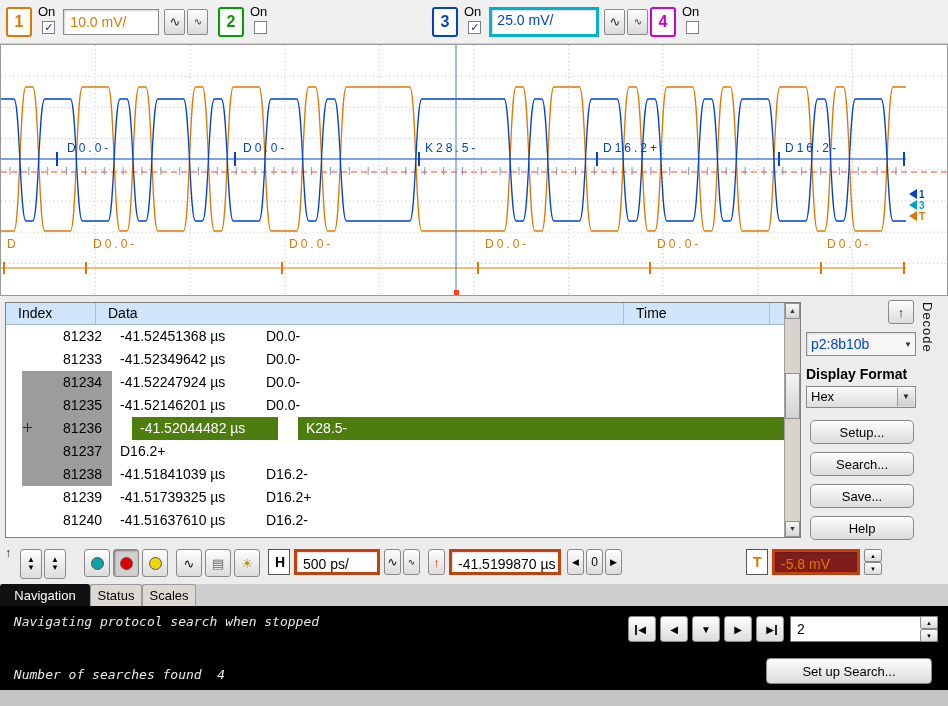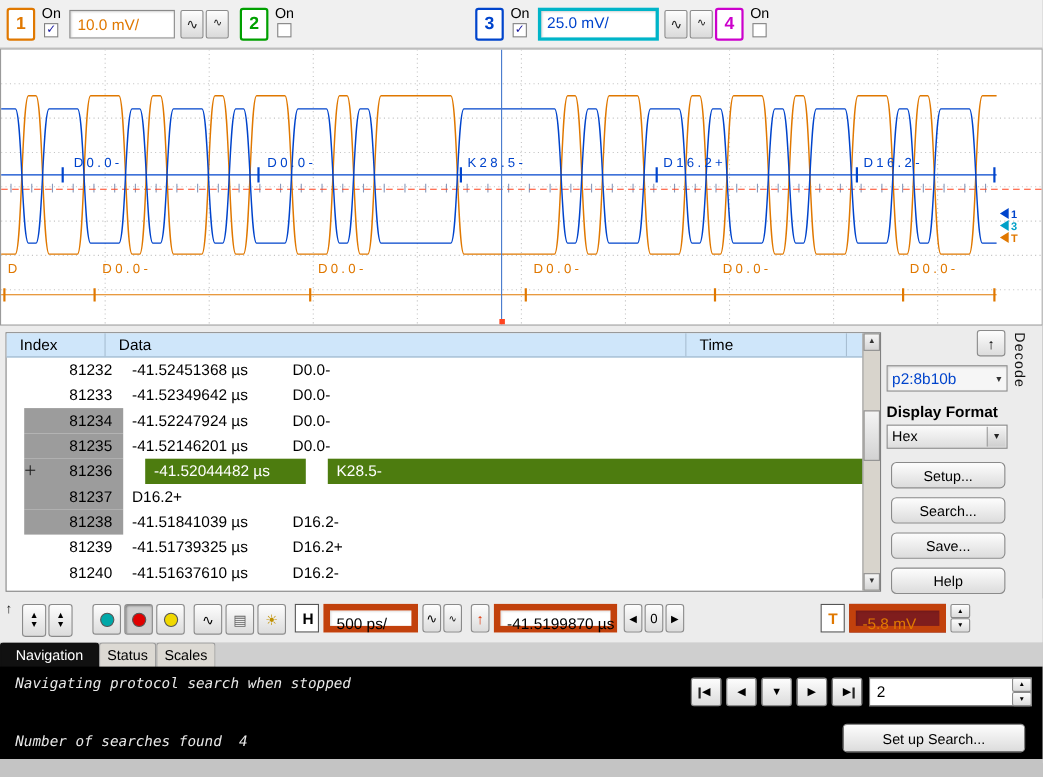--- a/index.html
+++ b/index.html
@@ -4,21 +4,21 @@
 <style>
   html,body{margin:0;padding:0;background:#9a9a9a;}
   *{box-sizing:border-box;font-family:"Liberation Sans",sans-serif;}
   #app{position:relative;width:948px;height:706px;background:#ececec;overflow:hidden;}
 
   
   #topbar{position:absolute;left:0;top:0;width:948px;height:44px;background:#f0f0f0;border-bottom:1px solid #cfcfcf;}
   .ch{position:absolute;top:5px;display:flex;align-items:flex-start;}
   .chnum{width:26px;height:30px;background:#fff;border:2px solid #888;border-radius:3px;
          font-size:16px;font-weight:bold;text-align:center;line-height:26px;padding:0;margin-top:2px;cursor:pointer;}
-  .oncol{display:flex;flex-direction:column;align-items:center;margin-left:6px;}
+  .oncol{display:flex;flex-direction:column;align-items:flex-end;margin-left:6px;}
   .onlbl{font-size:13px;color:#000;line-height:14px;}
   .cb{width:13px;height:13px;background:#fff;border:1px solid #808080;font-size:11px;line-height:11px;
       text-align:center;color:#1a1aa0;margin-top:2px;cursor:pointer;}
   .scalefield{height:26px;background:#fff;border:1px solid #8a8a8a;box-shadow:inset 1px 1px 2px rgba(0,0,0,.18);
       font-size:14px;padding:4px 6px;margin:4px 0 0 8px;white-space:nowrap;}
   .scalefield.hl{border:3px solid #00b4c8;padding:2px 5px;height:30px;margin-top:2px;}
   .spinpair{display:flex;margin:4px 0 0 3px;}
   .wavebtn{width:21px;height:26px;background:linear-gradient(#fdfdfd,#dadada);border:1px solid #8a8a8a;
       border-radius:2px;font-size:13px;line-height:22px;text-align:center;padding:0;margin-left:2px;cursor:pointer;color:#222;}
   .wavebtn.small{font-size:10px;}
@@ -63,21 +63,21 @@
   
   #toolbar{position:absolute;left:0;top:544px;width:948px;height:40px;background:#ececec;}
   .tb{position:absolute;top:5px;height:28px;}
   .tinyarrow{position:absolute;left:5px;top:2px;font-size:12px;color:#111;cursor:pointer;}
   .spin2{width:22px;height:30px;display:flex;flex-direction:column;justify-content:center;line-height:8px;font-size:8px;text-align:center;}
   .circlebtn{width:26px;height:28px;position:relative;}
   .circlebtn span{position:absolute;left:6px;top:7px;width:13px;height:13px;border-radius:50%;border:1px solid #555;}
   .pressed{background:#cfcfcf;box-shadow:inset 1px 1px 2px rgba(0,0,0,.4);}
   .iconbtn{width:26px;height:28px;font-size:13px;}
   .hbtn{width:22px;height:26px;background:#fff;border:1px solid #555;font-weight:bold;font-size:14px;text-align:center;cursor:pointer;}
-  .tfield{height:26px;background:#fff;border:6px solid #c2410c;box-shadow:inset 1px 1px 2px rgba(0,0,0,.15);
+  .tfield{height:26px;background:#fff;border:3px solid #c2410c;box-shadow:inset 1px 1px 2px rgba(0,0,0,.15);
       font-size:14px;padding:4px 6px;white-space:nowrap;}
   .navsm{width:17px;height:26px;font-size:9px;padding:0;}
   .spincol{display:flex;flex-direction:column;}
   .spincol button{width:18px;height:13px;font-size:6px;line-height:10px;padding:0;border-radius:2px;}
 
   
   #tabsrow{position:absolute;left:0;top:584px;width:948px;height:22px;background:#cfcfcf;}
   .tab{position:absolute;top:0;height:38px;font-size:13px;text-align:center;padding-top:3px;cursor:pointer;
        background:#dcd9d3;border:1px solid #9a9a9a;border-bottom:none;border-radius:3px 3px 0 0;}
   .tab.active{background:#111;color:#fff;border-color:#111;}

